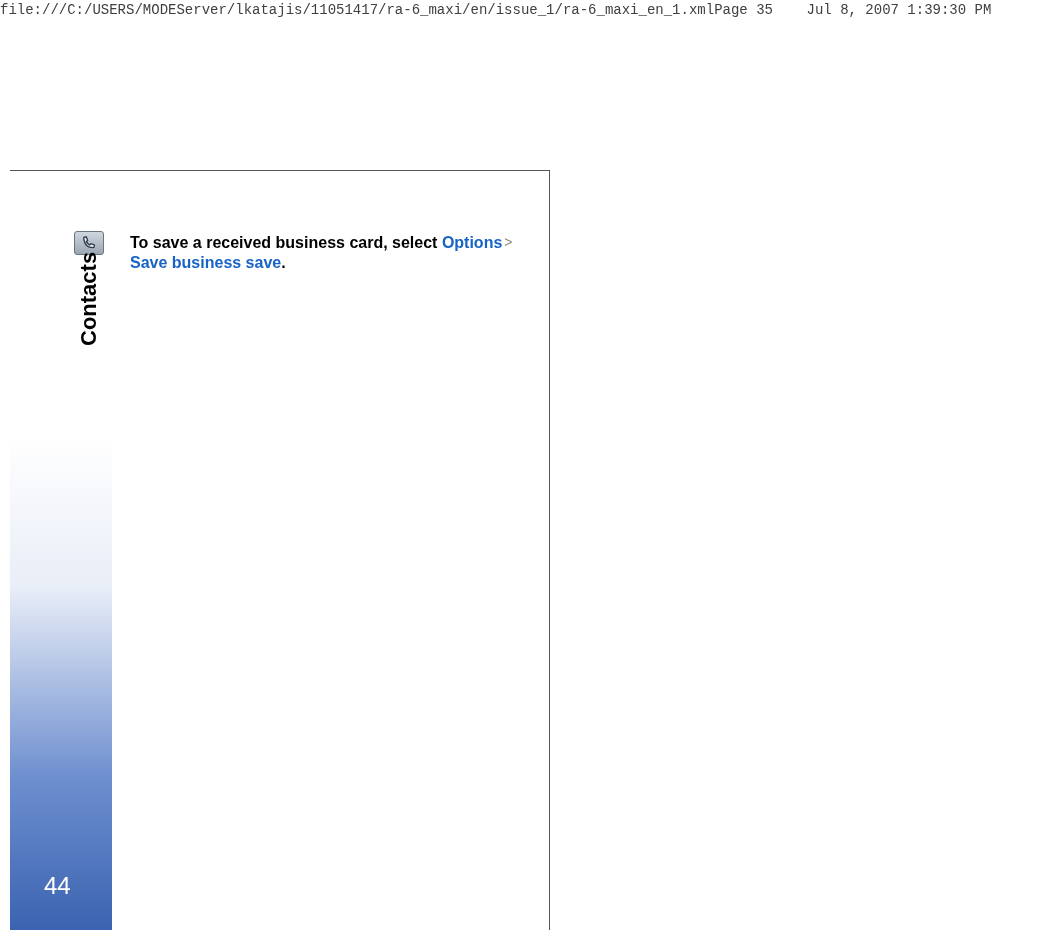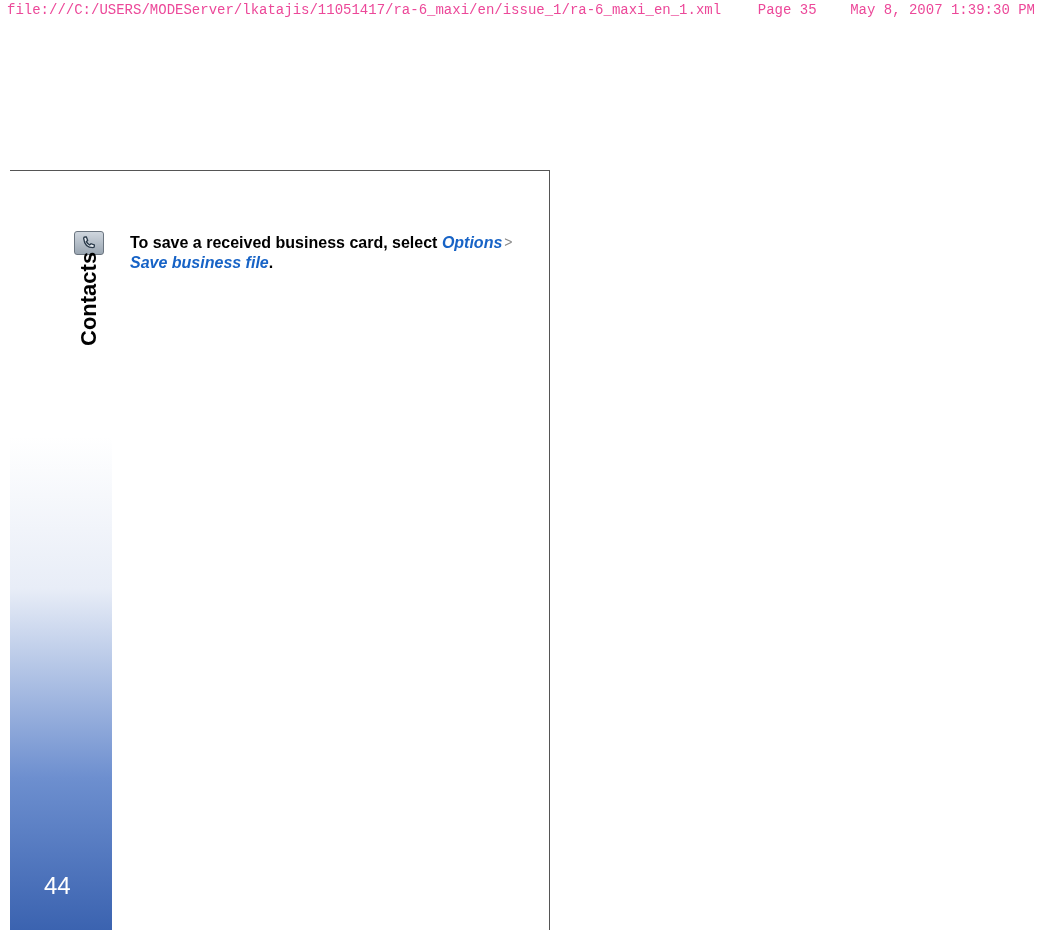--- a/index.html
+++ b/index.html
@@ -11,25 +11,24 @@
     position: relative;
     overflow: hidden;
   }
   .header-bar {
     position: absolute;
     top: 0;
     left: 0;
     right: 0;
     height: 24px;
     display: flex;
-    justify-content: space-between;
-    padding: 2px 7px;
+    padding: 2px 0;
     font-family: "Courier New", monospace;
     font-size: 14px;
-    color: #ec4899;
+    color: #404040;
   }
   .header-left { white-space: nowrap; }
   .header-right { white-space: nowrap; }
   .page-frame {
     position: absolute;
     top: 170px;
     left: 10px;
     width: 540px;
     height: 760px;
     border-top: 1px solid #555;
@@ -79,47 +78,47 @@
   .body-text {
     position: absolute;
     left: 120px;
     top: 62px;
     width: 405px;
     font-size: 16px;
     line-height: 1.25;
     color: #000;
     font-weight: 600;
   }
-  .link { color: #1763c6; font-weight: 700; font-style: italic; }
+  .link { color: #1763c6; font-weight: 700; }
   .chevron {
     display: inline-block;
     color: #888;
     font-weight: 400;
     padding: 0 2px;
     font-size: 14px;
     vertical-align: 1px;
   }
 </style>
 </head>
 <body>
 
 <div class="header-bar">
   <span class="header-left">file:///C:/USERS/MODEServer/lkatajis/11051417/ra-6_maxi/en/issue_1/ra-6_maxi_en_1.xml</span>
   <span class="header-right">
-    <span>Page 35</span>&nbsp;&nbsp;&nbsp;&nbsp;<span>May 8, 2007 1:39:30 PM</span>
+    <span>Page 35</span>&nbsp;&nbsp;&nbsp;&nbsp;<span>Jul 8, 2007 1:39:30 PM</span>
   </span>
 </div>
 
 <div class="page-frame">
   <div class="side-col">
     <div class="section-icon">
       <svg viewBox="0 0 24 24" fill="none" stroke="#2a3a4a" stroke-width="2">
         <path d="M4 5c0-1 1-2 2-2h2l2 5-2 2c1 2 3 4 5 5l2-2 5 2v2c0 1-1 2-2 2C10 19 5 14 4 5z" fill="#e8edf3"></path>
       </svg>
     </div>
     <div class="section-label">Contacts</div>
     <div class="page-number">44</div>
   </div>
 
   <div class="body-text">
-    <span>To save a received business card, select </span><span class="link">Options</span><span class="chevron">&gt;</span> <span class="link">Save business file</span><span>.</span>
+    <span>To save a received business card, select </span><span class="link">Options</span><span class="chevron">&gt;</span> <span class="link">Save business save</span><span>.</span>
   </div>
 </div>
 
 </body></html>

